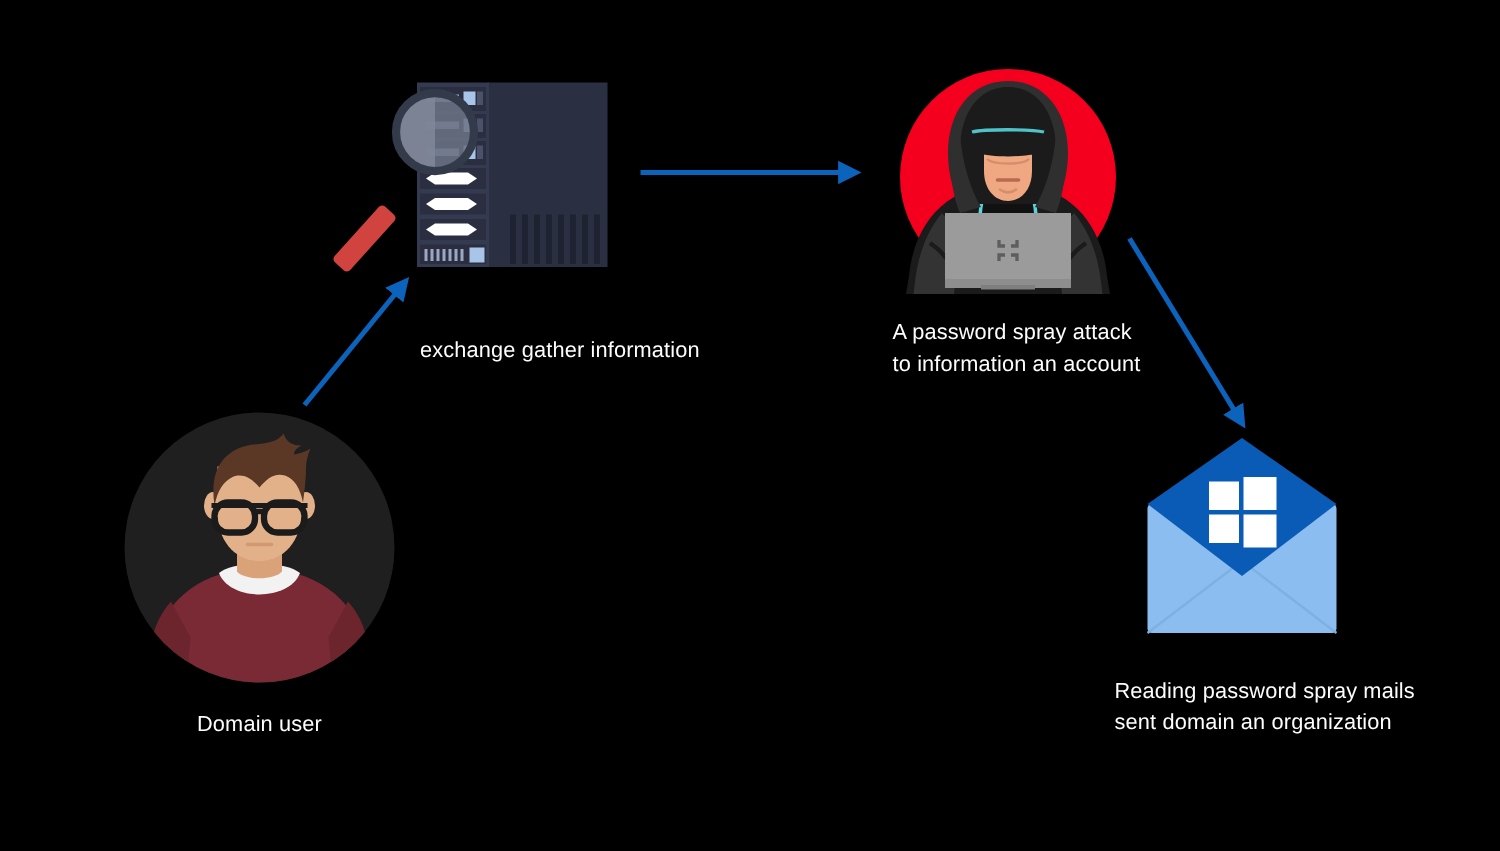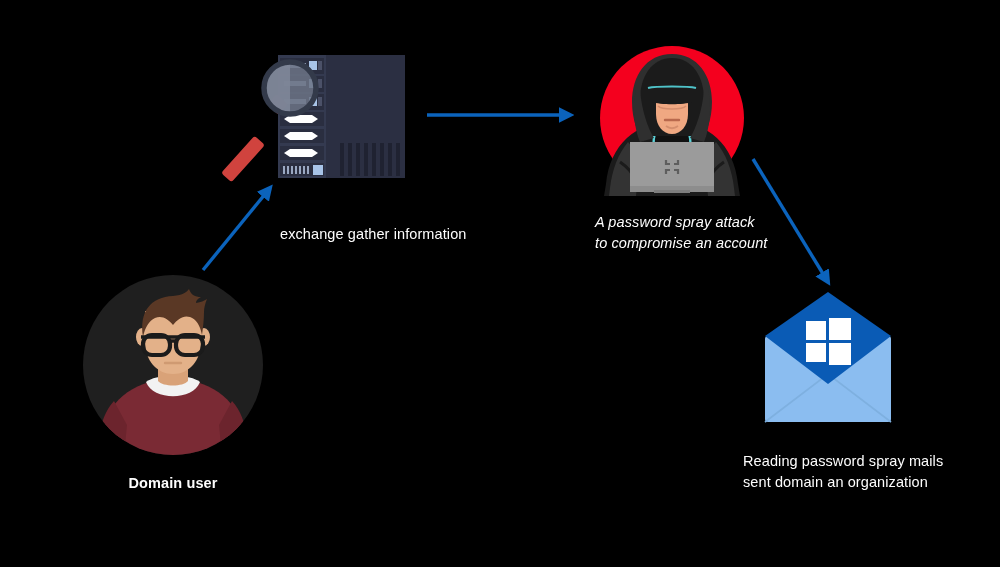--- a/index.html
+++ b/index.html
@@ -90,21 +90,21 @@
           <path d="M58 62 L 122 62" stroke="#1b1b1b" stroke-width="3.4" fill="none"></path>
           <rect x="60" y="60" width="27" height="20" rx="9" fill="none" stroke="#1b1b1b" stroke-width="4.2"></rect>
           <rect x="93" y="60" width="27" height="20" rx="9" fill="none" stroke="#1b1b1b" stroke-width="4.2"></rect>
           <path d="M87 66 L 93 66" stroke="#1b1b1b" stroke-width="3.6"></path>
         </g>
 
         <path d="M82 88 L 98 88" stroke="#cf9a72" stroke-width="2.4" stroke-linecap="round"></path>
       </g>
     </svg>
   </div>
-  <div class="caption center" style="left:83px; top:473px; width:180px;font-weight:bold;">Domain user</div>
+  <div class="caption center" style="left:83px; top:473px; width:180px;">Domain user</div>
 
   <div class="node" style="left:232px; top:50px; width:180px; height:135px;">
     <svg width="180" height="135" viewBox="0 0 180 135">
 
       <rect x="93" y="5" width="80" height="123" fill="#2b2f42"></rect>
 
       <g>
         <rect x="108" y="93" width="4" height="33" fill="#1f2231"></rect>
         <rect x="116" y="93" width="4" height="33" fill="#1f2231"></rect>
         <rect x="124" y="93" width="4" height="33" fill="#1f2231"></rect>
@@ -224,21 +224,21 @@
           <g stroke="#5e5e5e" stroke-width="2.2" fill="none">
             <path d="M70 116 L 70 120 L 74 120"></path>
             <path d="M82 116 L 82 120 L 78 120"></path>
             <path d="M70 130 L 70 126 L 74 126"></path>
             <path d="M82 130 L 82 126 L 78 126"></path>
           </g>
         </g>
       </g>
     </svg>
   </div>
-  <div class="caption" style="left:595px; top:212px; width:250px;font-style:italic;"><span>A password spray attack</span><br><span>to compromise an account</span></div>
+  <div class="caption" style="left:595px; top:212px; width:250px;"><span>A password spray attack</span><br><span>to information an account</span></div>
 
   <div class="node" style="left:761px; top:288px; width:134px; height:136px;">
     <svg width="134" height="136" viewBox="0 0 134 136">
 
       <rect x="4" y="48" width="126" height="86" rx="3" fill="#8bbdf0"></rect>
 
       <path d="M4 134 L 67 86 L 130 134" fill="none" stroke="#7eb0e0" stroke-width="1.6"></path>
 
       <path d="M67 4 L 130 48 L 67 96 L 4 48 Z" fill="#0a5bb5"></path>
 

